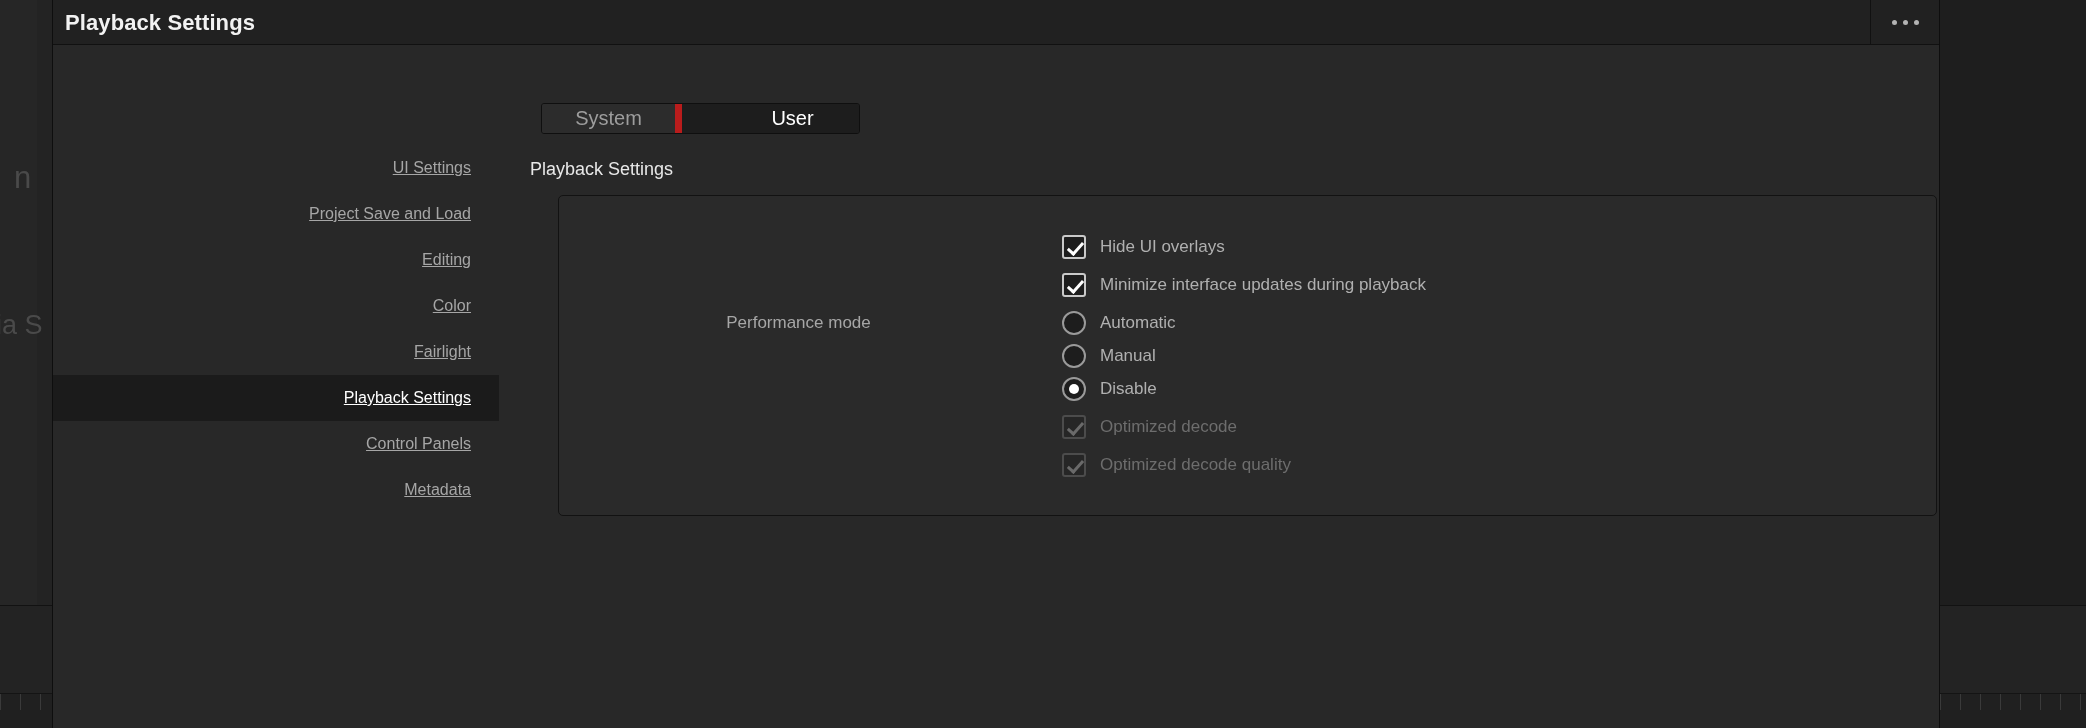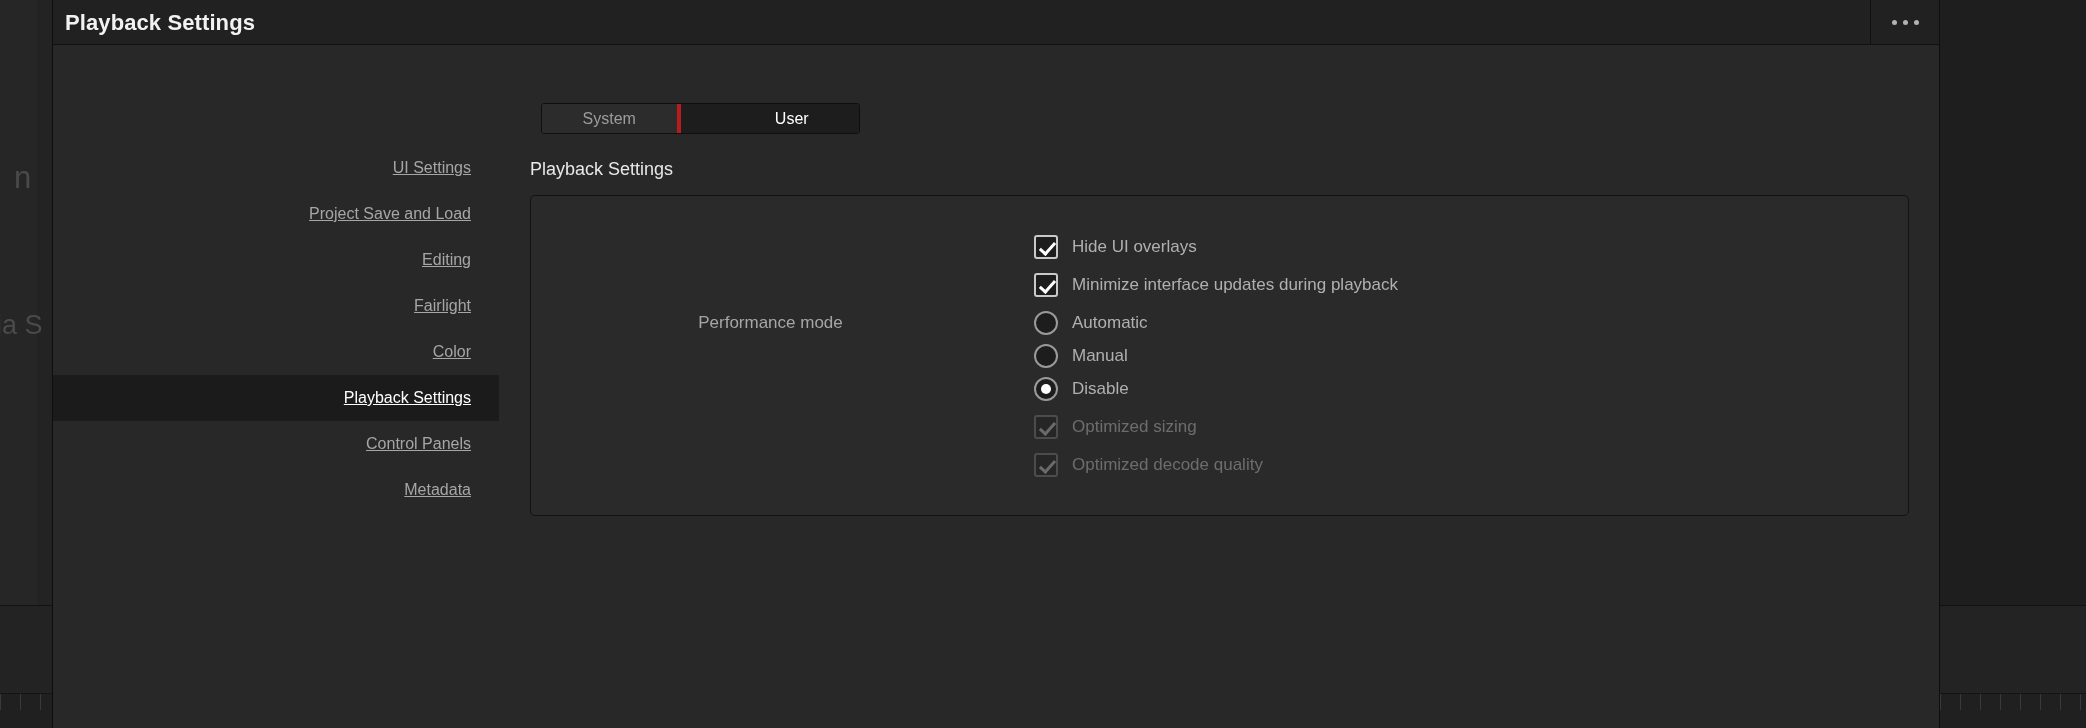--- a/index.html
+++ b/index.html
@@ -126,27 +126,27 @@
     display: flex;
     border: 1px solid #0f0f0f;
     border-radius: 3px;
     overflow: hidden;
   }
   .scope-tab {
     flex: 1;
     display: flex;
     align-items: center;
     justify-content: center;
-    font-size: 16px;
+    font-size: 20px;
     cursor: pointer;
     height: 100%;
   }
   .scope-tab.inactive { background: #2c2c2c; color: #9d9d9d; }
   .scope-tab.active   { background: #1d1d1d; color: #ffffff; }
-  .scope-tab + .scope-tab { border-left: 4px solid #b91c1c; padding-left: 44px; }
+  .scope-tab + .scope-tab { border-left: 7px solid #b91c1c; padding-left: 44px; }
 
   
   #category-list {
     position: absolute;
     left: 0px; top: 100px;
     width: 446px;
   }
   .category-item {
     height: 46px;
     display: flex;
@@ -165,21 +165,21 @@
 
   
   #section-title {
     position: absolute;
     left: 477px; top: 114px;
     font-size: 18px;
     color: #e8e8e8;
   }
   #options-box {
     position: absolute;
-    left: 477px; top: 150px;
+    left: 505px; top: 150px;
     width: 1379px; height: 321px;
     border: 1px solid #121212;
     border-radius: 5px;
     background: #2a2a2a;
   }
 
   .option-row {
     position: absolute;
     left: 0;
     width: 100%;
@@ -298,22 +298,22 @@
 
     <div id="scope-toggle">
       <div class="scope-tab inactive">System</div>
       <div class="scope-tab active">User</div>
     </div>
 
     <div id="category-list">
       <div class="category-item">UI Settings</div>
       <div class="category-item">Project Save and Load</div>
       <div class="category-item">Editing</div>
+      <div class="category-item">Color</div>
       <div class="category-item">Fairlight</div>
-      <div class="category-item">Color</div>
       <div class="category-item selected">Playback Settings</div>
       <div class="category-item">Control Panels</div>
       <div class="category-item">Metadata</div>
     </div>
 
     <div id="section-title">Playback Settings</div>
 
     <div id="options-box">
 
       <div class="option-row" style="top:32px">
@@ -353,21 +353,21 @@
         <div class="control-wrap">
           <div class="radio selected"></div>
           <div class="option-label">Disable</div>
         </div>
       </div>
 
       <div class="option-row" style="top:212px">
         <div class="row-label"></div>
         <div class="control-wrap">
           <div class="checkbox checked disabled"></div>
-          <div class="option-label disabled">Optimized sizing</div>
+          <div class="option-label disabled">Optimized decode</div>
         </div>
       </div>
 
       <div class="option-row" style="top:250px">
         <div class="row-label"></div>
         <div class="control-wrap">
           <div class="checkbox checked disabled"></div>
           <div class="option-label disabled">Optimized decode quality</div>
         </div>
       </div>

